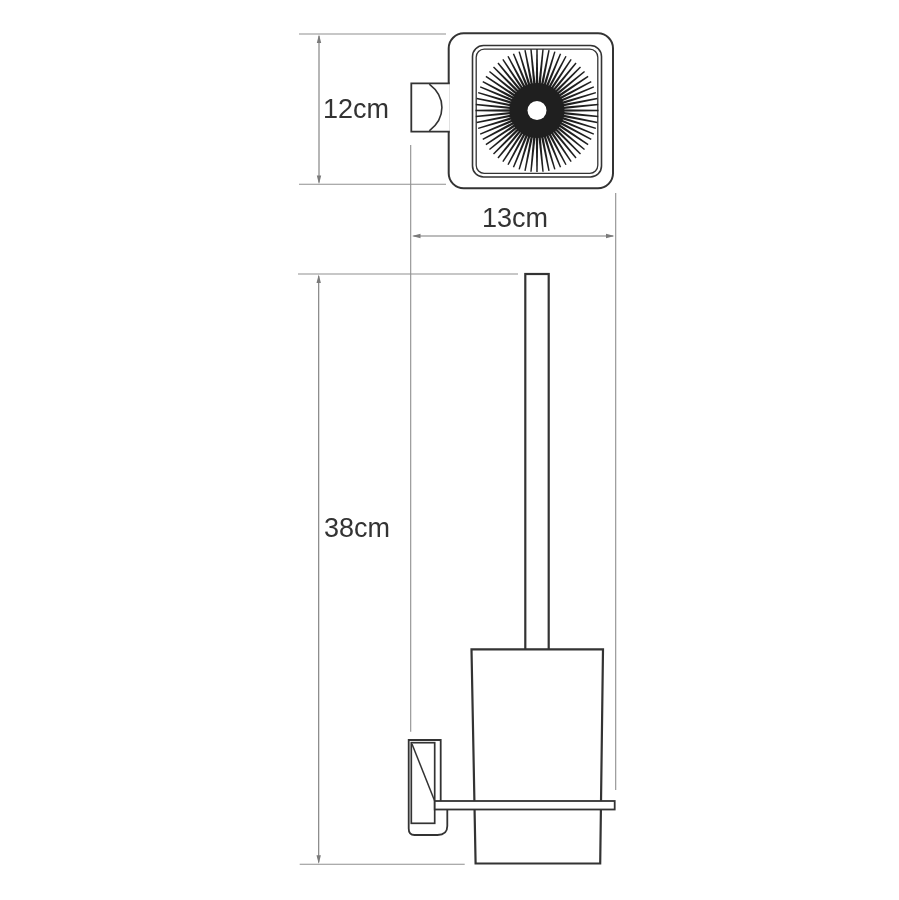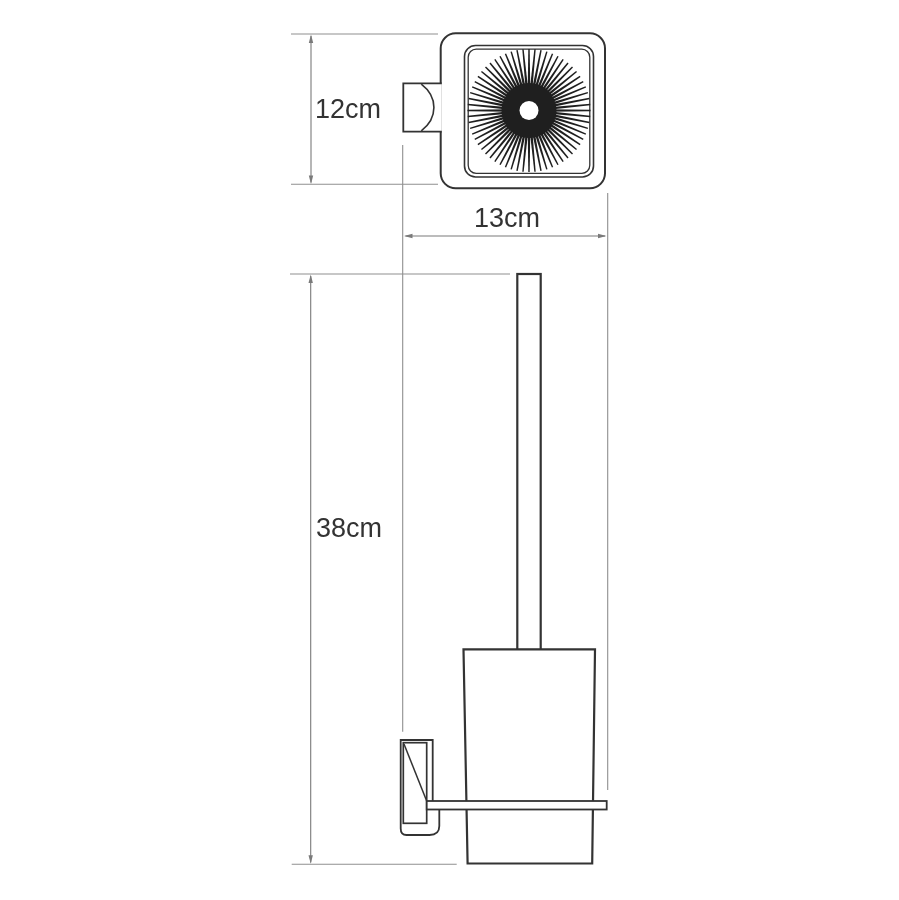--- a/index.html
+++ b/index.html
@@ -1,20 +1,21 @@
 <!DOCTYPE html>
 <html style="--background: #ffffff; --object_outline: #333333; --bristles: #1f1f1f; --dimension_line: #7a7a7a; --extension_line: #8f8f8f; --label_text: #333333;"><head>
 <meta charset="utf-8">
 <style>
   html, body { margin: 0; padding: 0; background: #fff; }
   .stage {
     position: relative;
     width: 722px; height: 900px;
     background: var(--background, #ffffff);
     overflow: hidden;
+    margin-left: 8px;
   }
   svg { display: block; }
 
   
   .obj      { stroke: var(--object_outline, #333333); fill: #ffffff; stroke-linejoin: miter; }
   .obj-open { stroke: var(--object_outline, #333333); fill: none; }
 
   
   .bristle-disc { fill: var(--bristles, #1f1f1f); }
   .bristle-hole { fill: #ffffff; }

